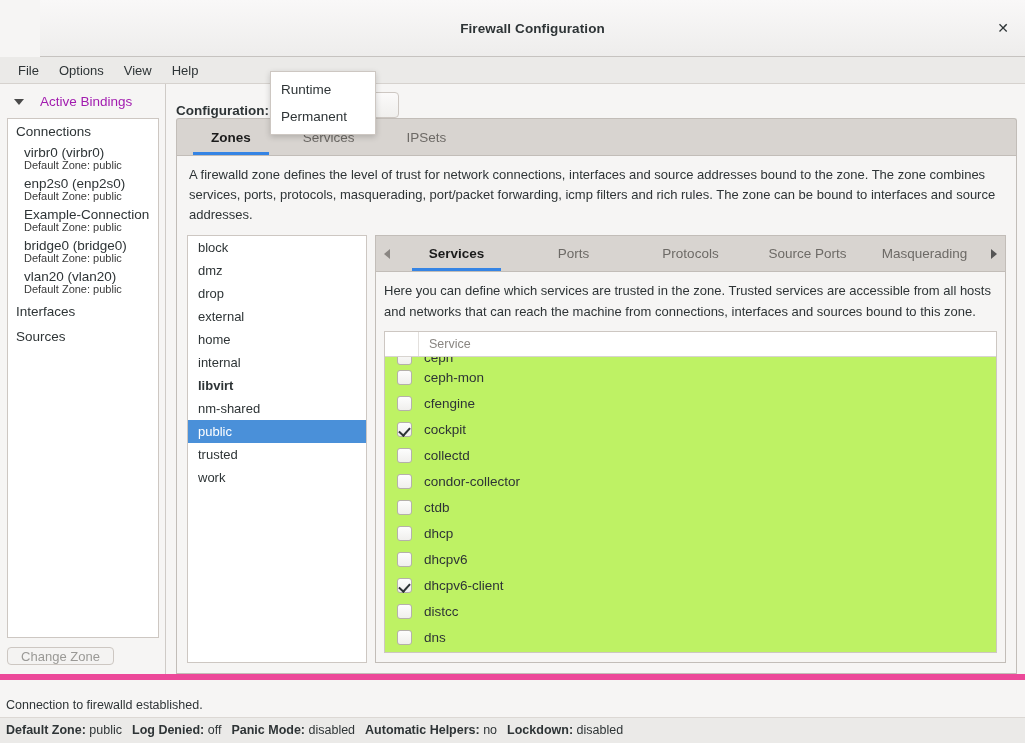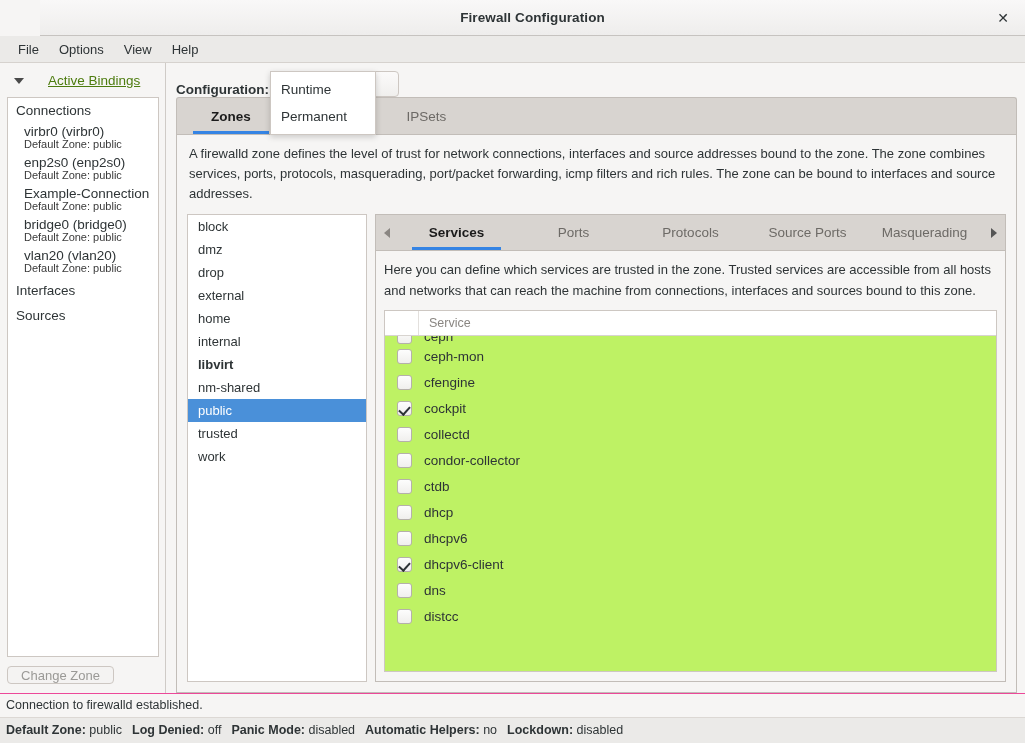--- a/index.html
+++ b/index.html
@@ -14,21 +14,21 @@
   }
   .window {
     width: 1025px; height: 743px;
     display: flex; flex-direction: column;
     background: #f6f5f4;
     position: relative;
   }
 
   
   .titlebar {
-    height: 36px;
+    height: 57px;
     background: linear-gradient(to bottom, #f9f8f8 0%, #eeedec 100%);
     border-bottom: 1px solid #c6c3c0;
     display: flex; align-items: center; justify-content: center;
     position: relative;
     flex: none;
     margin-left: 40px;
   }
   .titlebar-title {
     font-size: 13.5px; font-weight: bold; color: #2e3436;
     letter-spacing: .1px;
@@ -69,25 +69,24 @@
     width: 166px; flex: none;
     border-right: 1px solid #cfcbc7;
     display: flex; flex-direction: column;
     background: #f6f5f4;
     padding: 0 6px 0 0;
     min-height: 0;
   }
   .bindings-header {
     height: 34px;
     display: flex; align-items: center;
-    gap: 24px;
+    gap: 16px;
     padding-left: 14px;
-    font-size: 13.5px; color: #4d7c0f;
+    font-size: 13.5px; color: #a21caf;
     cursor: pointer;
-    text-decoration: underline;
   }
   .chev-down {
     width: 0; height: 0;
     border-left: 5px solid transparent;
     border-right: 5px solid transparent;
     border-top: 6px solid #4a4a4a;
     margin-top: 2px;
   }
   .bindings-list {
     flex: 1 1 auto;
@@ -269,22 +268,22 @@
   .dd-item {
     padding: 6px 10px;
     font-size: 13.5px; color: #2e3436;
     cursor: pointer; white-space: nowrap;
   }
 
   
   .statusbar {
     flex: none;
     background: #f6f5f4;
-    border-top: 1px solid #ec4899;
-    padding: 4px 0 0 6px;
+    border-top: 6px solid #ec4899;
+    padding: 18px 0 0 6px;
   }
   .status-line1 { font-size: 12.5px; color: #2e3436; padding-bottom: 5px; }
   .status-line2 {
     background: #ebeae8;
     border-top: 1px solid #dcd8d4;
     margin-left: -6px;
     padding: 5px 0 6px 6px;
     font-size: 12.5px; color: #2e3436;
     display: flex; gap: 6px; flex-wrap: nowrap;
   }
@@ -444,25 +443,25 @@
                 <div class="svc-row">
                   <span class="chk"></span>
                   <span class="svc-name">dhcpv6</span>
                 </div>
                 <div class="svc-row">
                   <span class="chk checked"></span>
                   <span class="svc-name">dhcpv6-client</span>
                 </div>
                 <div class="svc-row">
                   <span class="chk"></span>
+                  <span class="svc-name">distcc</span>
+                </div>
+                <div class="svc-row">
+                  <span class="chk"></span>
                   <span class="svc-name">dns</span>
-                </div>
-                <div class="svc-row">
-                  <span class="chk"></span>
-                  <span class="svc-name">distcc</span>
                 </div>
 
               </div>
             </div>
 
           </div>
         </div>
       </div>
     </div>
   </div>

